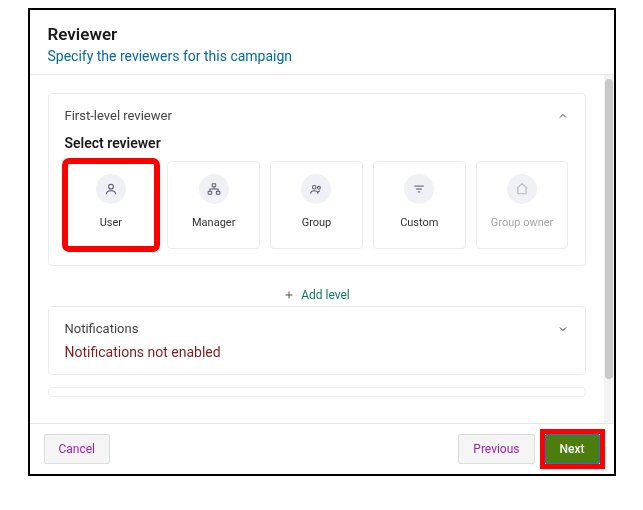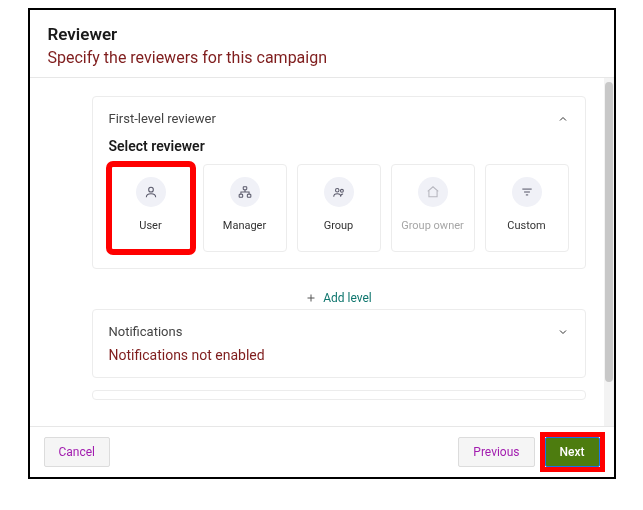--- a/index.html
+++ b/index.html
@@ -22,33 +22,32 @@
       padding: 14px 18px 10px 18px;
       border-bottom: 1px solid #e7e7e7;
     }
     .header h1 {
       font-size: 17px;
       font-weight: 600;
       color: #1a1a1a;
       margin-bottom: 4px;
     }
     .header p {
-      font-size: 16px;
-      color: #7f1d1d;
+      font-size: 14px;
+      color: #0369a1;
     }
     .body-wrap {
       position: relative;
       display: flex;
     }
     .body {
       flex: 1;
       padding: 18px 18px 14px 18px;
       max-height: 360px;
       overflow-y: auto;
-      margin-left: 44px;
     }
     .scrollbar {
       width: 10px;
       background: #f3f3f3;
       position: relative;
     }
     .scrollbar-thumb {
       position: absolute;
       top: 4px;
       left: 1px;
@@ -227,39 +226,39 @@
               <svg width="14" height="14" viewBox="0 0 24 24" fill="none" stroke="currentColor" stroke-width="1.8">
                   <circle cx="9" cy="9" r="3"></circle>
                   <circle cx="17" cy="10" r="2.5"></circle>
                   <path d="M3 20c0-3 3-5 6-5s6 2 6 5"></path>
                   <path d="M15 19c0-2 2-3.5 4-3.5"></path>
                 </svg>
             </span>
             <span class="label">Group</span>
           </div>
 
-          <div class="option disabled">
-            <span class="icon-circle">
-              <svg width="14" height="14" viewBox="0 0 24 24" fill="none" stroke="#b6b6be" stroke-width="1.8">
-                  <path d="M3 11l9-8 9 8"></path>
-                  <path d="M5 10v10h14V10"></path>
-                </svg>
-            </span>
-            <span class="label">Group owner</span>
-          </div>
-
           <div class="option">
             <span class="icon-circle">
               <svg width="14" height="14" viewBox="0 0 24 24" fill="none" stroke="currentColor" stroke-width="1.8">
                   <line x1="4" y1="7" x2="20" y2="7"></line>
                   <line x1="7" y1="12" x2="17" y2="12"></line>
                   <line x1="10" y1="17" x2="14" y2="17"></line>
                 </svg>
             </span>
             <span class="label">Custom</span>
+          </div>
+
+          <div class="option disabled">
+            <span class="icon-circle">
+              <svg width="14" height="14" viewBox="0 0 24 24" fill="none" stroke="#b6b6be" stroke-width="1.8">
+                  <path d="M3 11l9-8 9 8"></path>
+                  <path d="M5 10v10h14V10"></path>
+                </svg>
+            </span>
+            <span class="label">Group owner</span>
           </div>
 
         </div>
       </div>
 
       <div class="add-level">
         <span>
           <svg width="12" height="12" viewBox="0 0 24 24" fill="none" stroke="#555" stroke-width="2">
               <line x1="12" y1="5" x2="12" y2="19"></line>
               <line x1="5" y1="12" x2="19" y2="12"></line>

